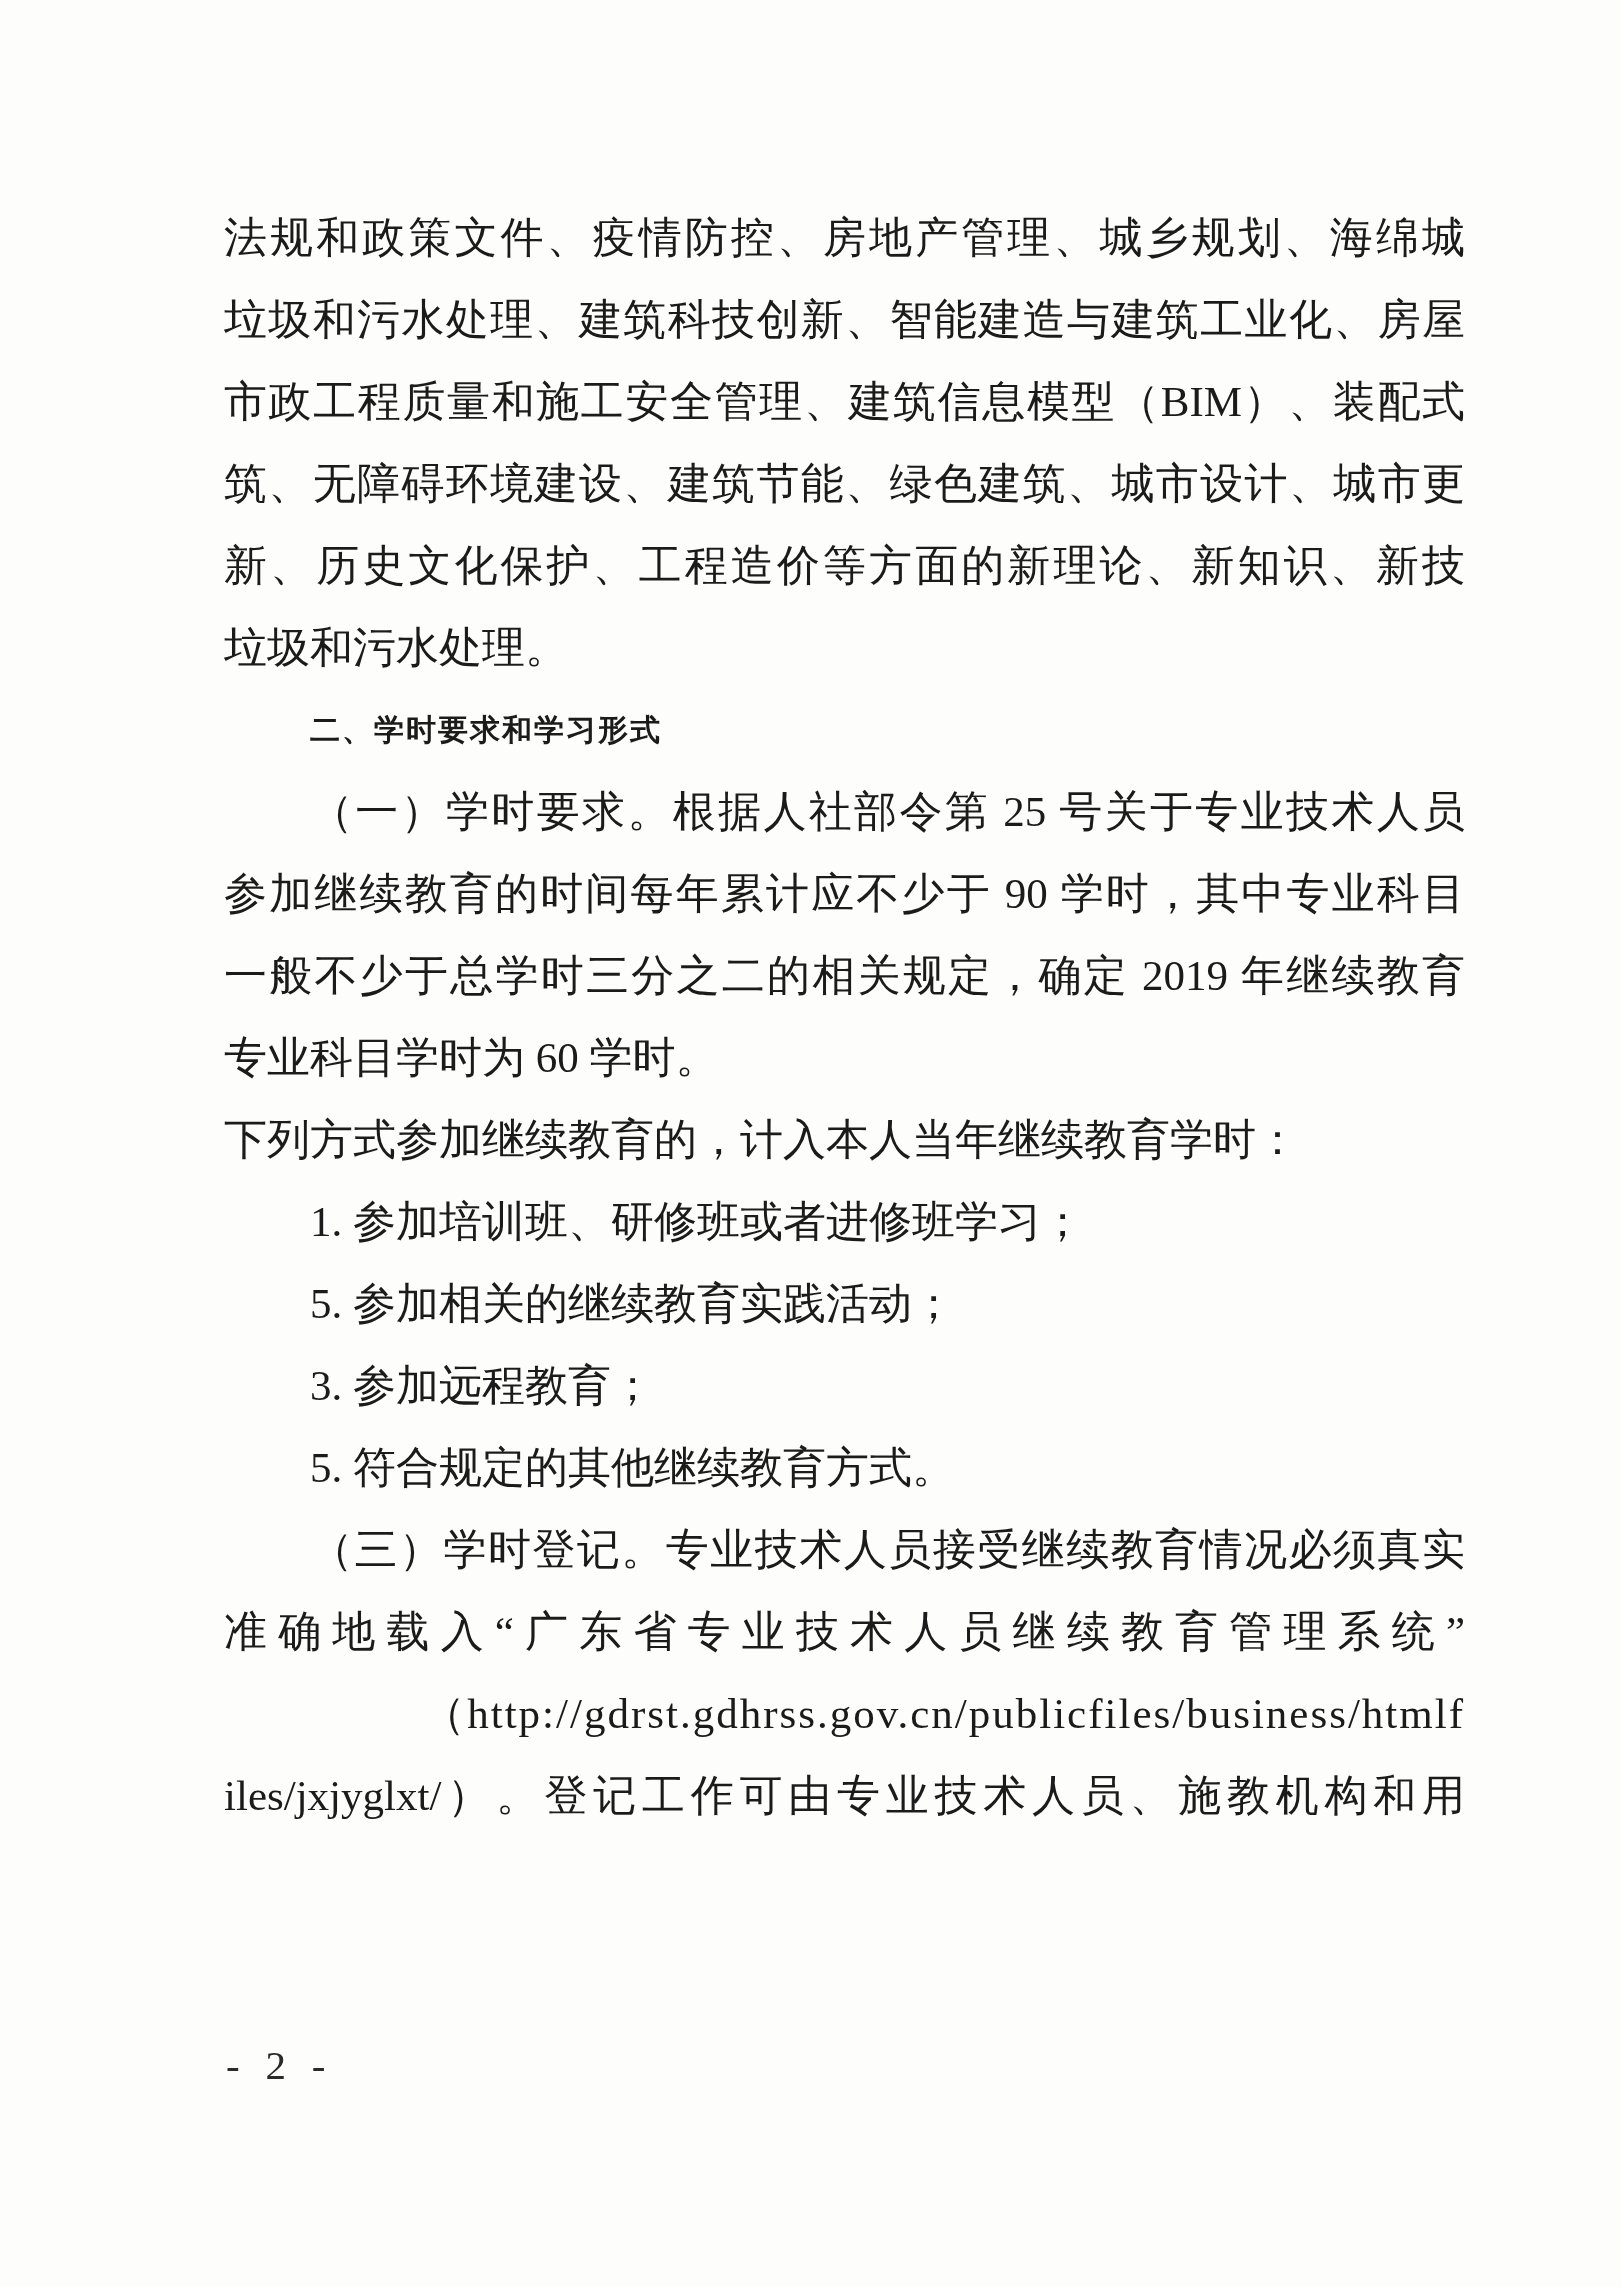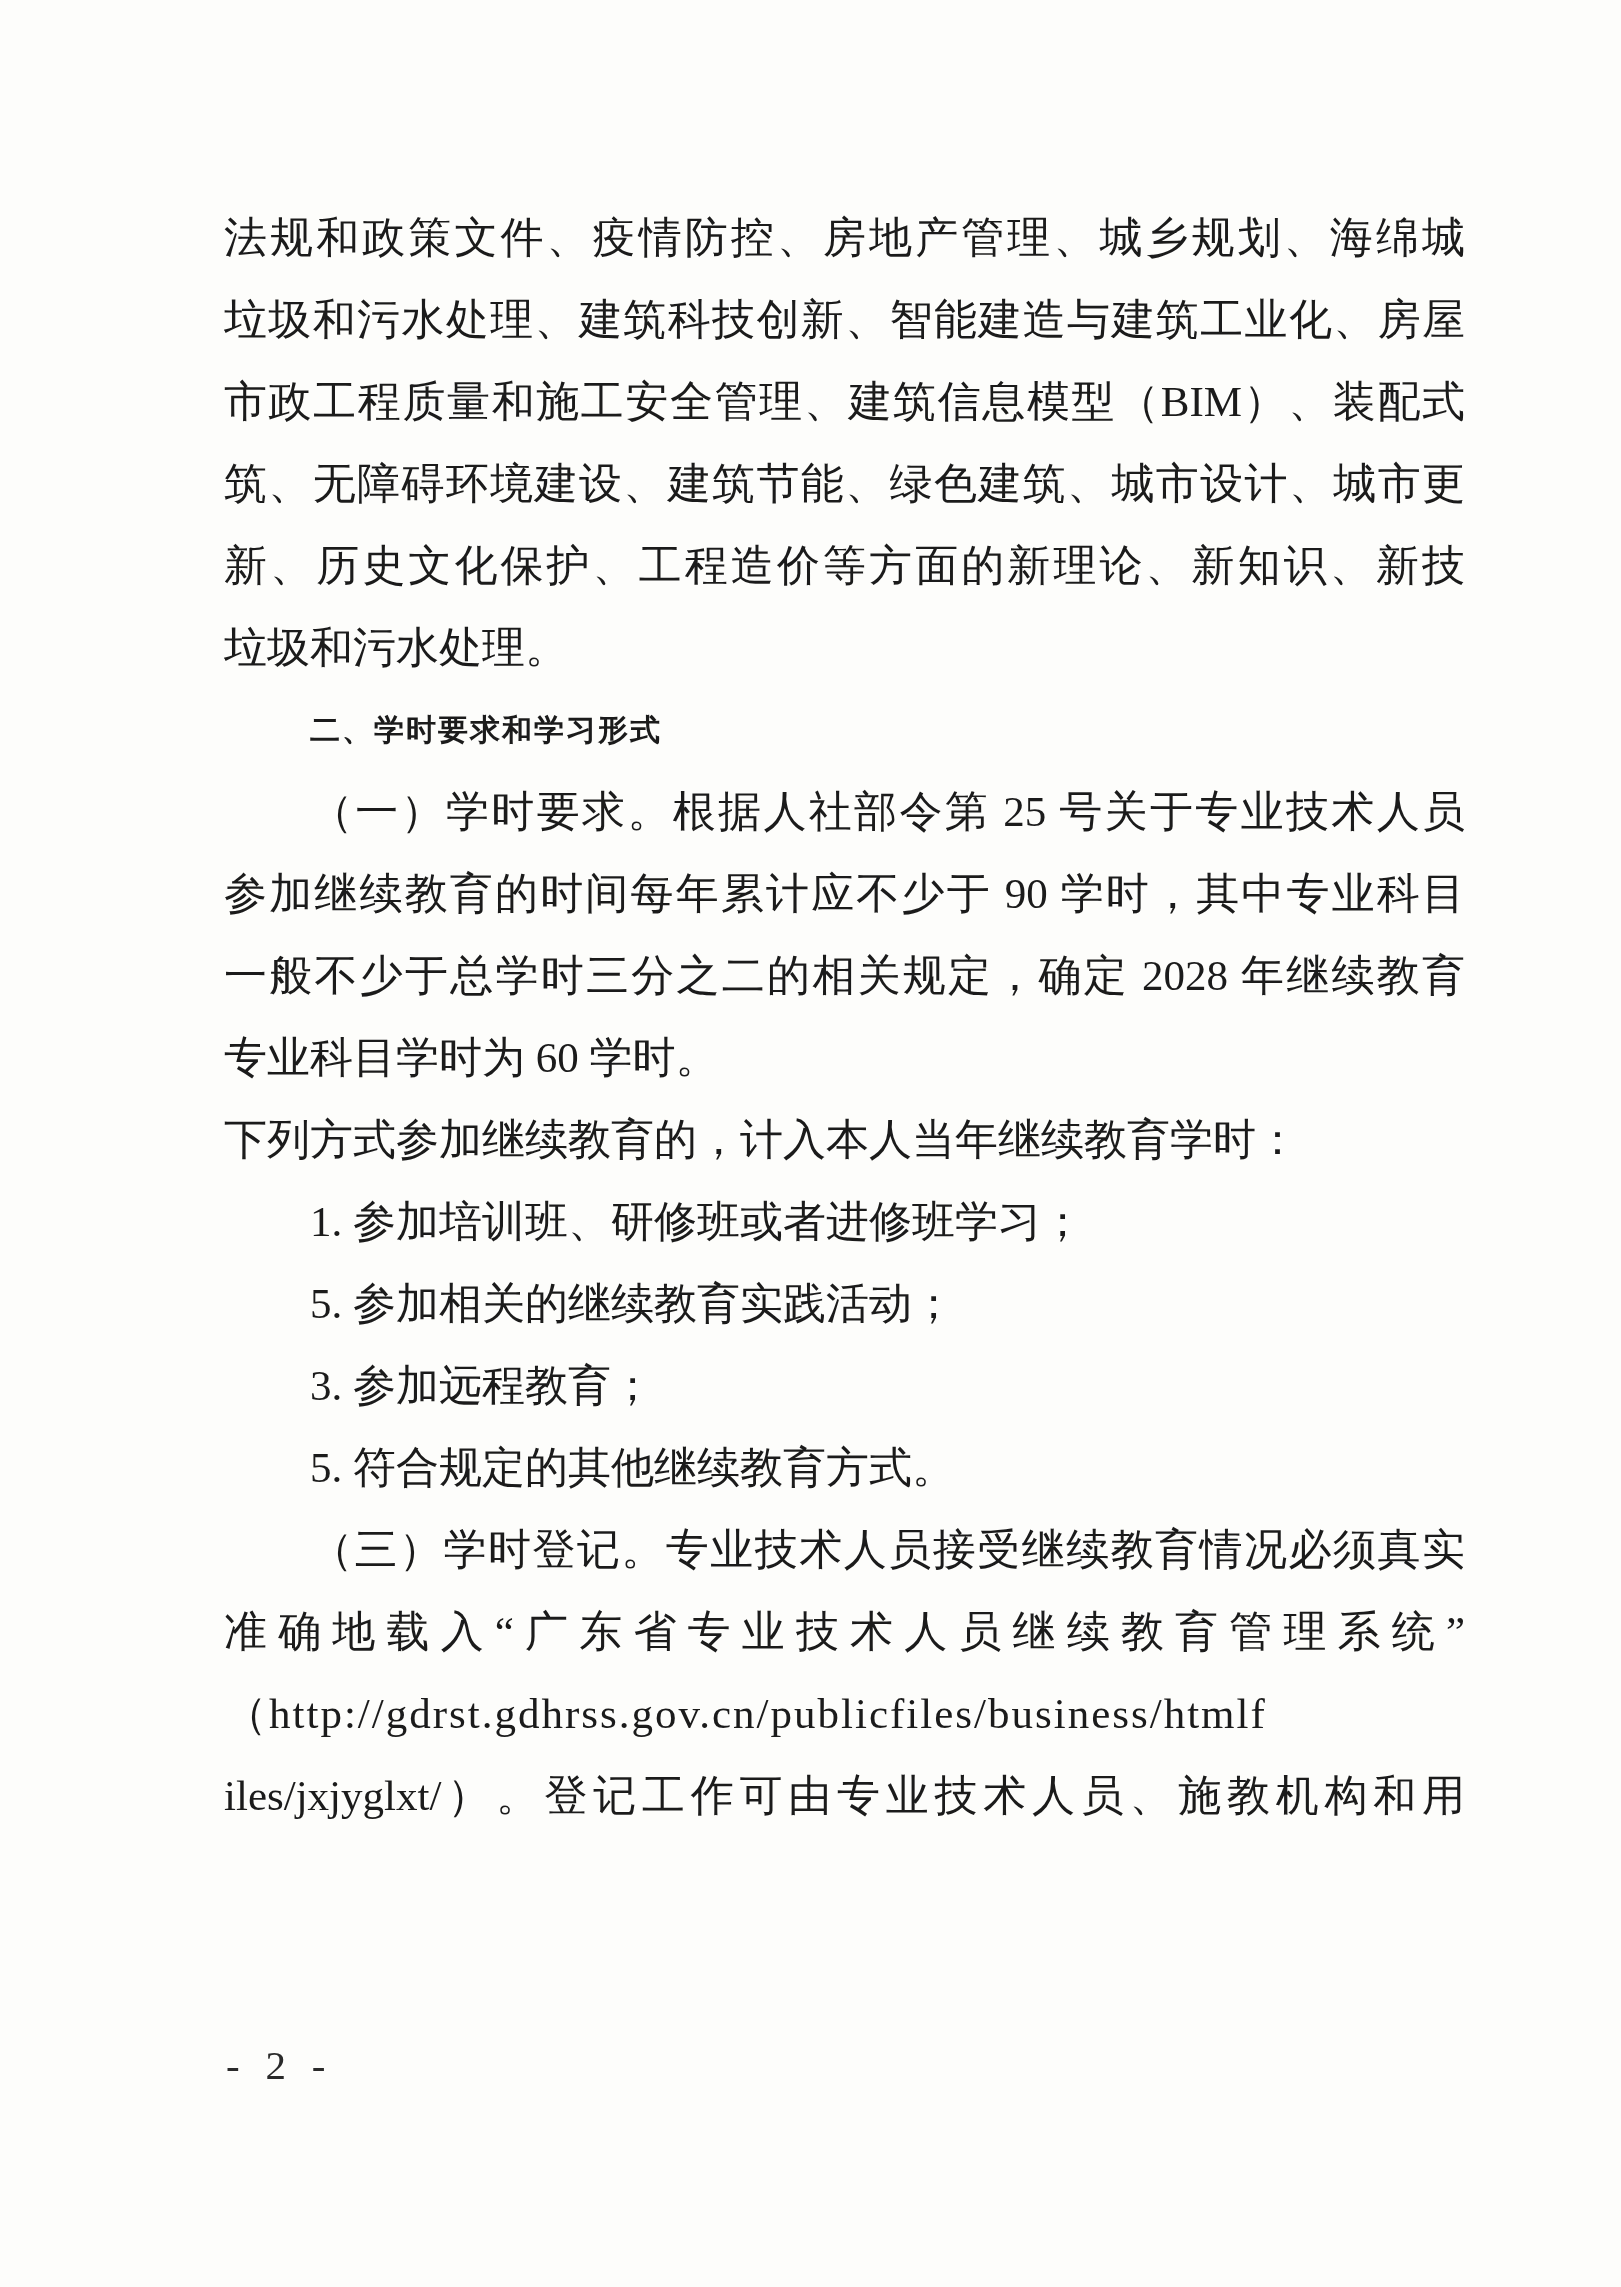--- a/index.html
+++ b/index.html
@@ -29,21 +29,21 @@
     text-align: justify;
     text-align-last: justify;
   }
   .indent { padding-left: 86px; }
   .heading {
     font-family: "Liberation Sans", sans-serif;
     font-weight: 700;
     font-size: 30px;
     letter-spacing: 2px;
   }
-  .url { letter-spacing: 2px; }
+  .url { letter-spacing: 2px; text-align: right; }
   .page-num {
     position: absolute;
     left: 226px;
     top: 2036px;
     height: 59px;
     line-height: 59px;
     font-size: 41px;
     letter-spacing: 7.8px;
     color: #2a2a2a;
   }
@@ -55,21 +55,21 @@
   <div class="content">
     <div class="line justify">法规和政策文件、疫情防控、房地产管理、城乡规划、海绵城市、</div>
     <div class="line justify">垃圾和污水处理、建筑科技创新、智能建造与建筑工业化、房屋</div>
     <div class="line justify">市政工程质量和施工安全管理、建筑信息模型（BIM）、装配式建</div>
     <div class="line justify">筑、无障碍环境建设、建筑节能、绿色建筑、城市设计、城市更</div>
     <div class="line justify">新、历史文化保护、工程造价等方面的新理论、新知识、新技术、</div>
     <div class="line">垃圾和污水处理。</div>
     <div class="line heading indent">二、学时要求和学习形式</div>
     <div class="line indent justify">（一）学时要求。根据人社部令第 25 号关于专业技术人员</div>
     <div class="line justify">参加继续教育的时间每年累计应不少于 90 学时，其中专业科目</div>
-    <div class="line justify">一般不少于总学时三分之二的相关规定，确定 2028 年继续教育</div>
+    <div class="line justify">一般不少于总学时三分之二的相关规定，确定 2019 年继续教育</div>
     <div class="line">专业科目学时为 60 学时。</div>
     <div class="line">下列方式参加继续教育的，计入本人当年继续教育学时：</div>
     <div class="line indent">1. 参加培训班、研修班或者进修班学习；</div>
     <div class="line indent">5. 参加相关的继续教育实践活动；</div>
     <div class="line indent">3. 参加远程教育；</div>
     <div class="line indent">5. 符合规定的其他继续教育方式。</div>
     <div class="line indent justify">（三）学时登记。专业技术人员接受继续教育情况必须真实</div>
     <div class="line justify">准确地载入“广东省专业技术人员继续教育管理系统”</div>
     <div class="line url">（http://gdrst.gdhrss.gov.cn/publicfiles/business/htmlf</div>
     <div class="line justify">iles/jxjyglxt/）。登记工作可由专业技术人员、施教机构和用</div>

